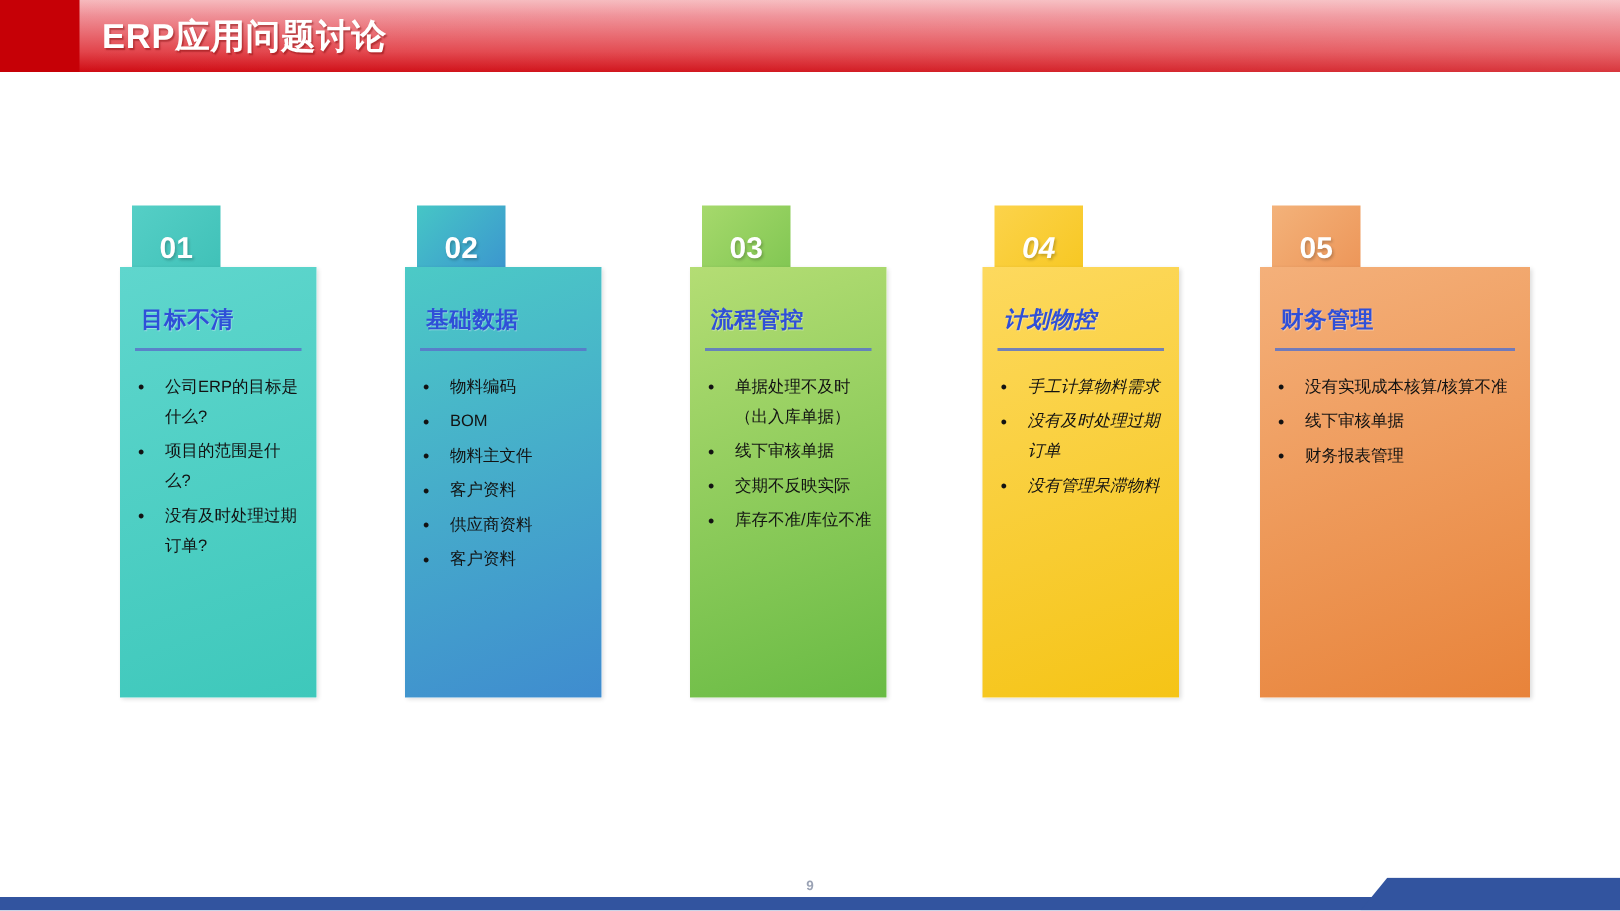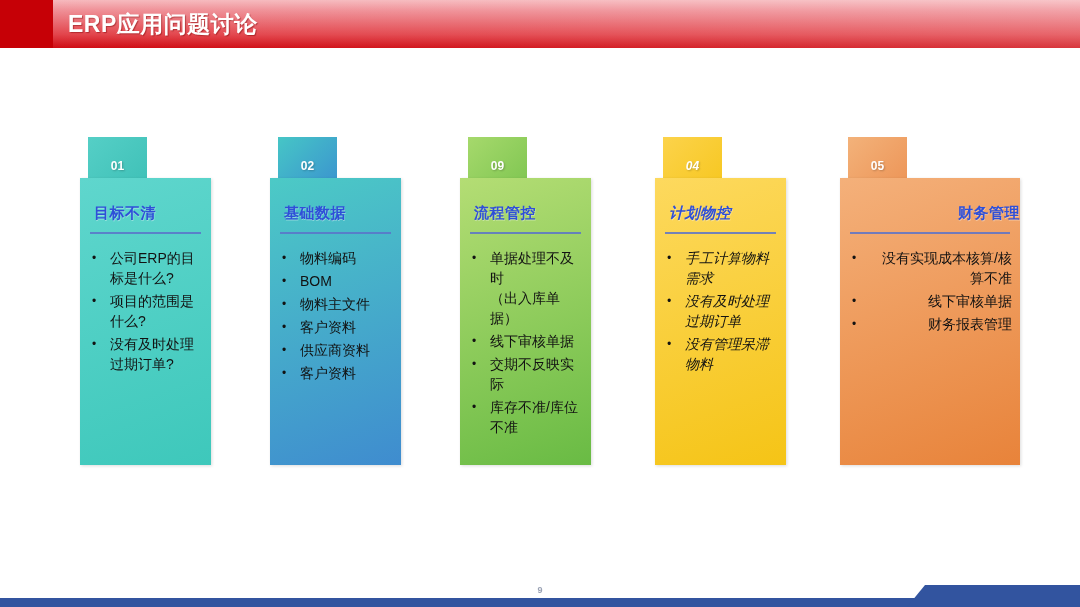--- a/index.html
+++ b/index.html
@@ -73,21 +73,21 @@
     height: 328px;
   }
   .card-tab {
     position: absolute;
     left: 8px;
     top: 0;
     width: 59px;
     height: 58px;
     box-sizing: border-box;
     color: #ffffff;
-    font-size: 12px;
+    font-size: 20px;
     font-weight: bold;
     text-align: center;
     line-height: 58px;
     text-shadow: 1px 1px 2px rgba(0,0,0,0.22);
   }
   .card-body {
     position: absolute;
     left: 0;
     top: 41px;
     width: 131px;
@@ -113,21 +113,21 @@
   }
   .card-list {
     list-style: none;
     margin: 0;
     padding: 14px 8px 0 10px;
   }
   .card-list li {
     position: relative;
     padding-left: 20px;
     margin-bottom: 3px;
-    font-size: 14px;
+    font-size: 11px;
     line-height: 20px;
     color: #121212;
   }
   .card-list li::before {
     content: "\2022";
     position: absolute;
     left: 2px;
     top: 0;
     font-size: 12px;
     line-height: 20px;
@@ -152,21 +152,21 @@
   
   .card-1 .card-tab  { background: linear-gradient(135deg,#55cfc6,#3dbfb6); }
   .card-1 .card-body { background: linear-gradient(160deg,#5fd6cd 0%,#3ec8bb 100%); }
   .card-2 .card-tab  { background: linear-gradient(135deg,#46c6c6,#3a8fd0); }
   .card-2 .card-body { background: linear-gradient(160deg,#4ccac6 0%,#3f8ccf 100%); }
   .card-3 .card-tab  { background: linear-gradient(135deg,#a6d96c,#7cc44f); }
   .card-3 .card-body { background: linear-gradient(160deg,#b4dd74 0%,#69bb44 100%); }
   .card-4 .card-tab  { background: linear-gradient(135deg,#fcd34b,#f6c61d); }
   .card-4 .card-body { background: linear-gradient(160deg,#fdd95e 0%,#f5c416 100%); }
   .card-5 .card-tab  { background: linear-gradient(135deg,#f3b27a,#ec9254); }
-  .card-5 .card-body { background: linear-gradient(160deg,#f4b07a 0%,#e8833a 100%); text-align: right; }
+  .card-5 .card-body { background: linear-gradient(160deg,#f4b07a 0%,#e8833a 100%); }
 
   
   .footer-bar {
     position: absolute;
     left: 0;
     bottom: 0;
     width: 1080px;
     height: 9px;
     background: #32549f;
   }
@@ -224,21 +224,21 @@
         <li>BOM</li>
         <li>物料主文件</li>
         <li>客户资料</li>
         <li>供应商资料</li>
         <li>客户资料</li>
       </ul>
     </div>
   </div>
 
   <div class="card card-3">
-    <div class="card-tab">09</div>
+    <div class="card-tab">03</div>
     <div class="card-body">
       <div class="card-title">流程管控</div>
       <div class="card-rule"></div>
       <ul class="card-list">
         <li>单据处理不及时</li>
         <li class="sub">（出入库单据）</li>
         <li>线下审核单据</li>
         <li>交期不反映实际</li>
         <li>库存不准/库位不准</li>
       </ul>

